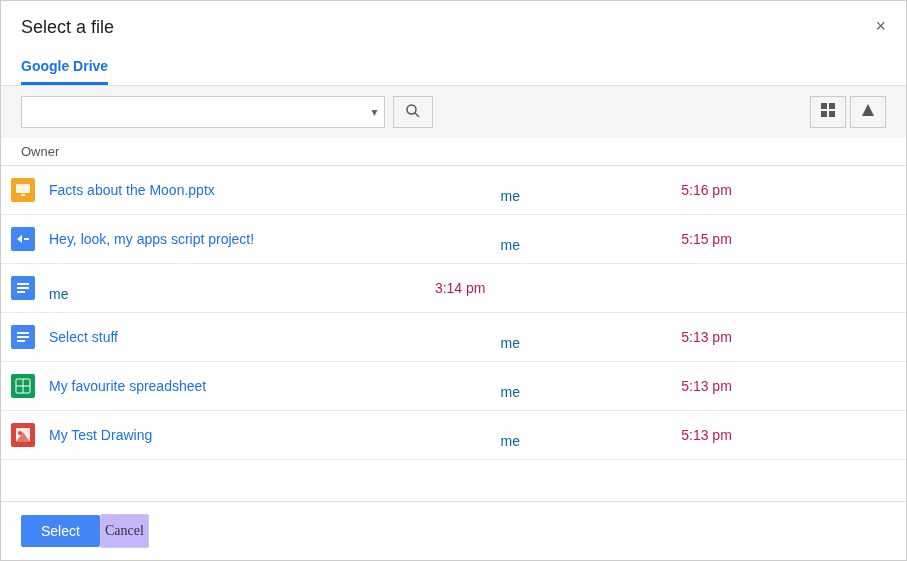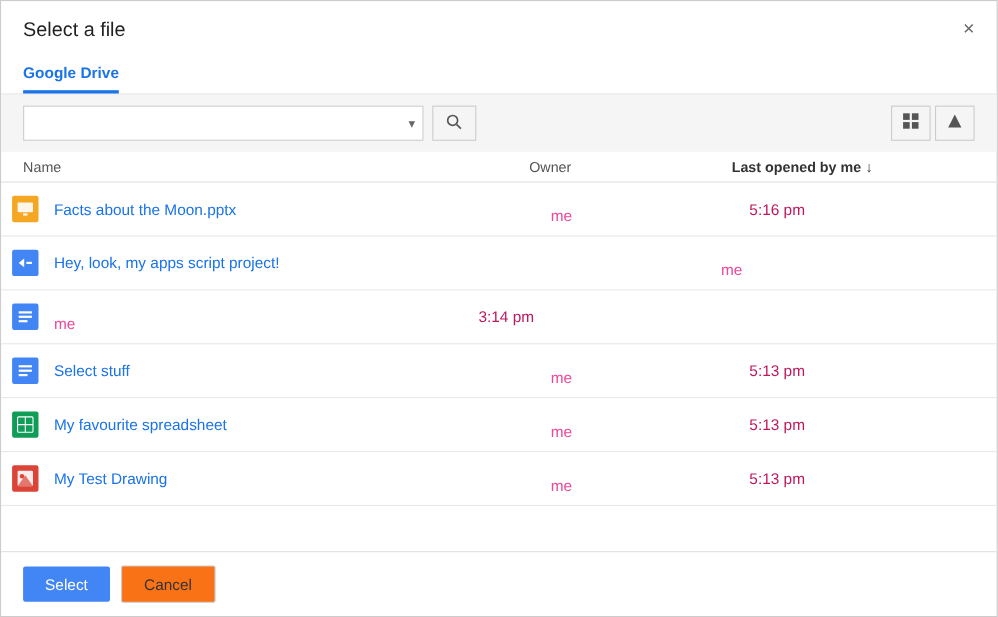--- a/index.html
+++ b/index.html
@@ -144,50 +144,50 @@
     .file-icon {
       width: 28px;
       height: 28px;
       margin-right: 12px;
       display: flex;
       align-items: center;
       justify-content: center;
       flex-shrink: 0;
     }
     .file-name { flex: 2.5; color: #1a73e8; }
-    .file-owner { flex: 1; color: #ec4899; margin-top: 12px; }
+    .file-owner { flex: 1; color: #0369a1; margin-top: 12px; }
     .file-date { flex: 1.2; color: #be185d; }
     
     .file-list::-webkit-scrollbar { width: 8px; }
     .file-list::-webkit-scrollbar-track { background: #f1f1f1; }
     .file-list::-webkit-scrollbar-thumb { background: #bbb; }
     .dialog-footer {
       display: flex;
       align-items: center;
       padding: 12px 20px;
       border-top: 1px solid #e0e0e0;
-      gap: 10px;
     }
     .btn-select {
       background: #4285f4;
       color: #fff;
       border: none;
       padding: 8px 20px;
       font-size: 14px;
       cursor: pointer;
       border-radius: 2px;
     }
     .btn-cancel {
-      background: #f97316;
+      background: #c4b5fd;
       color: #333;
       border: 1px solid #ccc;
-      padding: 8px 20px;
-      font-size: 14px;
-      cursor: pointer;
-      border-radius: 2px;
+      padding: 8px 4px;
+      font-size: 14px;
+      cursor: pointer;
+      border-radius: 2px;
+      font-family: Liberation Serif, serif;
     }
 
     
     .icon-slides {
       background: #f5a623;
       color: white;
       font-size: 10px;
       font-weight: bold;
       width: 24px;
       height: 24px;
@@ -284,26 +284,21 @@
         <span>
           <svg width="16" height="16" viewBox="0 0 16 16" fill="#555">
             <polygon points="8,2 14,14 2,14"></polygon>
           </svg>
         </span>
       </button>
     </div>
   </div>
 
   <div class="file-list-header">
-    <div class="col-name">Name</div>
     <div class="col-owner">Owner</div>
-    <div class="col-last">
-      <span>Last opened by me</span>
-      <span>↓</span>
-    </div>
   </div>
 
   <div class="file-list" id="file-list-container">
   <div class="file-row">
         <div class="file-icon">
           <div class="icon-slides">
             <svg width="20" height="20" viewBox="0 0 20 20">
               <rect width="20" height="20" rx="1" fill="#f5a623"></rect>
               <rect x="3" y="4" width="14" height="9" rx="1" fill="white" opacity="0.9"></rect>
               <rect x="8" y="14" width="4" height="2" fill="white" opacity="0.9"></rect>
@@ -319,20 +314,21 @@
           <div class="icon-script">
             <svg width="20" height="20" viewBox="0 0 20 20">
               <rect width="20" height="20" rx="1" fill="#4285f4"></rect>
               <polygon points="4,10 9,6 9,14" fill="white"></polygon>
               <rect x="11" y="9" width="5" height="2" fill="white"></rect>
             </svg>
           </div>
         </div>
         <div class="file-name">Hey, look, my apps script project!</div>
         <div class="file-owner">me</div>
+        <div class="file-date">5:15 pm</div>
       </div>
       <div class="file-row">
         <div class="file-icon">
           <div class="icon-docs">
             <svg width="20" height="20" viewBox="0 0 20 20">
               <rect width="20" height="20" rx="1" fill="#4285f4"></rect>
               <rect x="4" y="5" width="12" height="2" fill="white"></rect>
               <rect x="4" y="9" width="12" height="2" fill="white"></rect>
               <rect x="4" y="13" width="8" height="2" fill="white"></rect>
             </svg>

